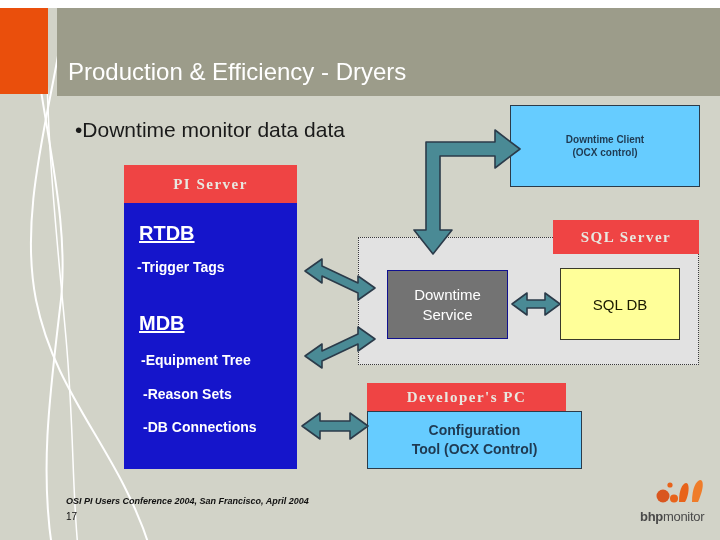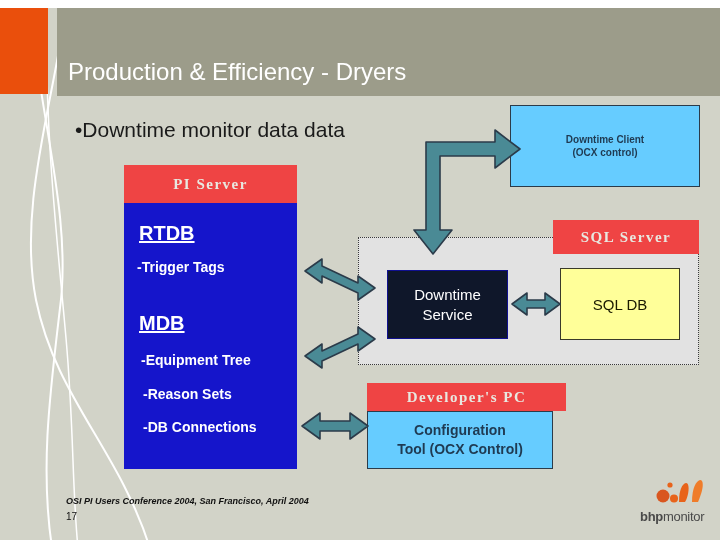--- a/index.html
+++ b/index.html
@@ -123,21 +123,21 @@
     background: #e2e2e2;
     border: 1px dotted #3a3a3a;
   }
   #sql-header {
     left: 553px; top: 212px;
     width: 146px; height: 34px;
   }
   #downtime-service {
     left: 387px; top: 262px;
     width: 121px; height: 69px;
-    background: #0f172a;
+    background: #737373;
     border: 1px solid #10108f;
     display: flex;
     flex-direction: column;
     align-items: center;
     justify-content: center;
     color: #ffffff;
     font-size: 15px;
     line-height: 1.3;
     text-align: center;
   }
@@ -154,21 +154,21 @@
     text-align: center;
   }
 
   
   #dev-header {
     left: 367px; top: 375px;
     width: 199px; height: 28px;
   }
   #dev-body {
     left: 367px; top: 403px;
-    width: 186px; height: 58px;
+    width: 215px; height: 58px;
     background: #66ccff;
     border: 1px solid #2b3b4a;
     display: flex;
     flex-direction: column;
     align-items: center;
     justify-content: center;
     color: #1f3a52;
     font-weight: bold;
     font-size: 14px;
     line-height: 1.35;

